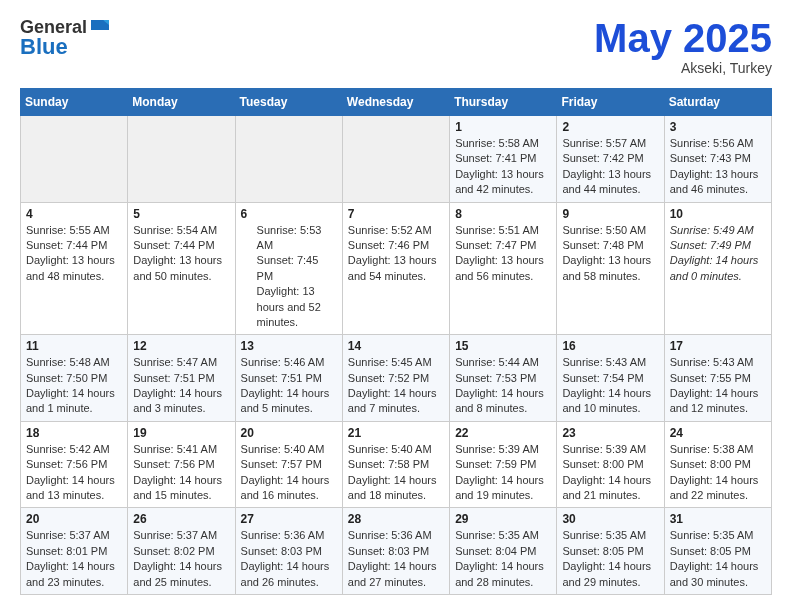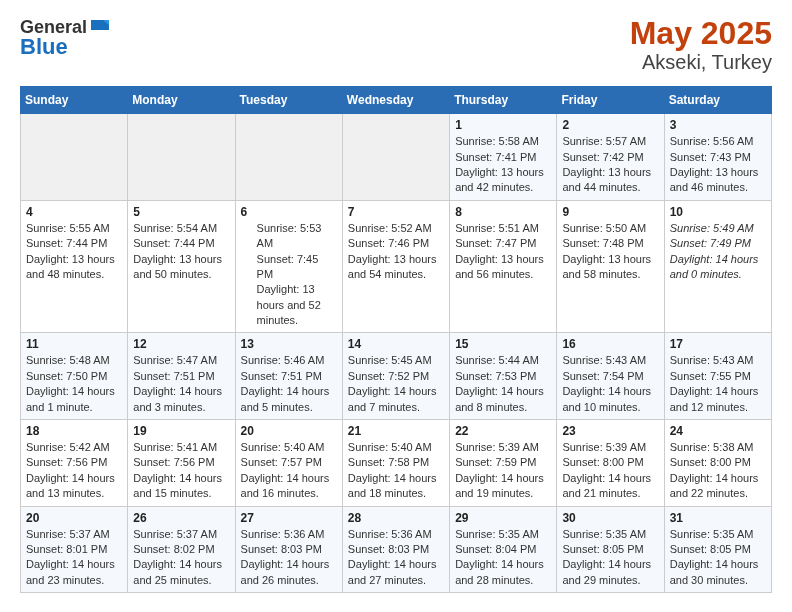--- a/index.html
+++ b/index.html
@@ -38,27 +38,27 @@
     .logo-icon {
       width: 22px;
       height: 22px;
       margin-left: 2px;
       margin-right: 2px;
     }
     .title-block {
       text-align: right;
     }
     .month-title {
-      font-size: 32px;
-      font-weight: bold;
-      color: #c2410c;
+      font-size: 40px;
+      font-weight: bold;
+      color: #1d4ed8;
       line-height: 1.1;
     }
     .subtitle {
-      font-size: 20px;
+      font-size: 14px;
       color: #444;
     }
     table {
       width: 100%;
       border-collapse: collapse;
       table-layout: fixed;
     }
     thead tr th {
       background: #2a6db5;
       color: #fff;

